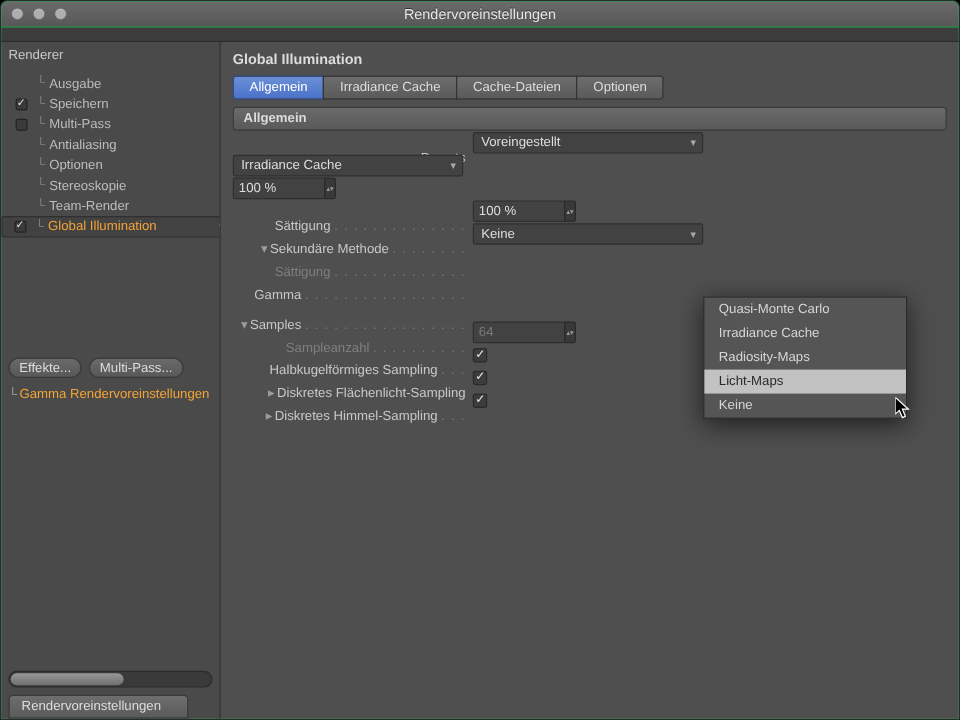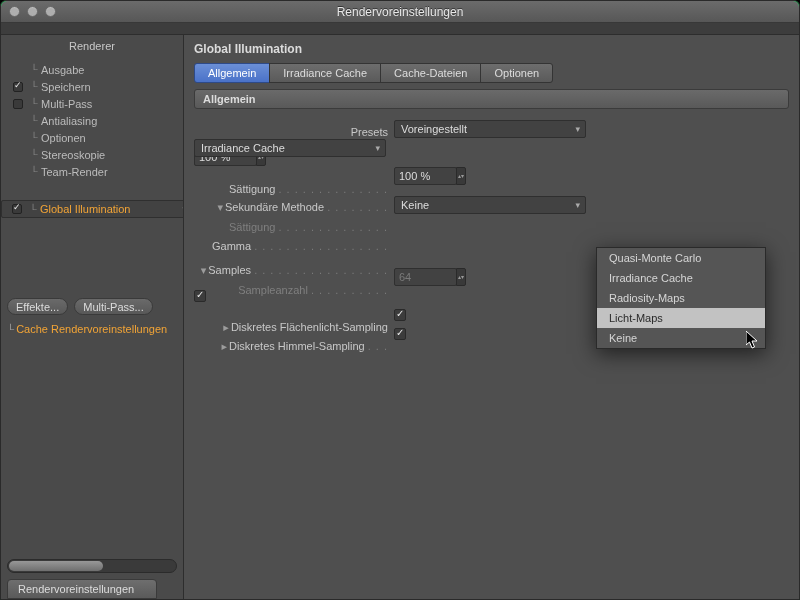--- a/index.html
+++ b/index.html
@@ -5,21 +5,21 @@
 * { margin:0; padding:0; box-sizing:border-box; font-family:"Lucida Grande","Helvetica Neue",Arial,sans-serif; font-size:11px; -webkit-font-smoothing:antialiased; }
 body { background:#000; overflow:hidden; }
 .window { width:800px; height:600px; background:#22c55e; border:1px solid #2a2a2a; border-radius:6px 6px 0 0; overflow:hidden; position:relative; }
 .titlebar { height:22px; background:linear-gradient(#6b6b6b,#575757); border-bottom:1px solid #383838; border-radius:6px 6px 0 0; position:relative; display:flex; align-items:center; }
 .traffic { display:flex; gap:7px; margin-left:8px; }
 .tl { width:11px; height:11px; border-radius:50%; background:#aeaeae; border:1px solid #666; box-shadow:inset 0 1px 1px rgba(255,255,255,.2); }
 .title { position:absolute; left:0; right:0; text-align:center; color:#e8e8e8; font-size:12px; text-shadow:0 -1px 0 rgba(0,0,0,.5); pointer-events:none; }
 .gripbar { height:12px; background:#3d3d3d; border-bottom:1px solid #2d2d2d; }
 .body { display:flex; height:calc(100% - 34px); }
 .sidebar { width:183px; background:#4a4a4a; border-right:1px solid #2d2d2d; display:flex; flex-direction:column; }
-.sbtop { padding:5px 6px; display:flex; align-items:center; gap:6px;justify-content:center; }
+.sbtop { padding:5px 6px; display:flex; align-items:center; gap:6px; }
 .sbtop label { color:#c8c8c8; }
 .dropdown,.btn { background:linear-gradient(#6a6a6a,#585858); border:1px solid #3a3a3a; border-radius:9px; color:#ddd; padding:1px 18px 1px 9px; position:relative; cursor:pointer; text-align:left; height:17px; line-height:14px; }
 .dropdown::after { content:"▾"; position:absolute; right:6px; font-size:9px; color:#ccc; }
 .tree { flex:1; padding:4px 0; overflow:hidden; }
 .row { display:flex; align-items:center; height:17px; padding-left:8px; }
 .cbcell { width:18px; display:flex; justify-content:center; }
 .cb { width:10px; height:10px; border:1px solid #222; background:#3a3a3a; border-radius:2px; position:relative; }
 .cb.on::after { content:"✓"; position:absolute; top:-3px; left:0; color:#e8e8e8; font-size:9px; }
 .branch { width:14px; color:#888; font-size:10px; text-align:center; }
 .row .lbl { color:#bcbcbc; }
@@ -38,28 +38,28 @@
 .tabbtn { background:linear-gradient(#6d6d6d,#5a5a5a); border:1px solid #343434; color:#ddd; padding:3px 13px; height:20px; cursor:pointer; margin-right:-1px; }
 .tabbtn:first-child { border-radius:3px 0 0 3px; }
 .tabbtn:last-child { border-radius:0 3px 3px 0; }
 .tabbtn.active { background:linear-gradient(#6b8fd6,#4a72c9); color:#fff; border-color:#2e4a88; }
 .subhead { margin:6px 10px 0; background:linear-gradient(#6a6a6a,#595959); border:1px solid #3b3b3b; border-radius:3px; color:#dcdcdc; padding:3px 8px; font-weight:bold; }
 .frow { display:flex; align-items:center; height:19px; margin-left:10px; }
 .flbl { width:200px; text-align:right; color:#c8c8c8; padding-right:6px; white-space:nowrap; overflow:hidden;margin-top:26px; }
 .flbl.dim { color:#7f7f7f; }
 .dots { color:#7a7a7a; letter-spacing:1px; }
 .disc { color:#9c9c9c; margin-right:2px; display:inline-block; width:10px; }
-.sel { background:#424242; border:1px solid #2f2f2f; color:#ddd; height:18px; padding:0 18px 0 6px; position:relative; border-radius:2px; width:192px; display:flex; align-items:center;margin-top:20px; }
+.sel { background:#424242; border:1px solid #2f2f2f; color:#ddd; height:18px; padding:0 18px 0 6px; position:relative; border-radius:2px; width:192px; display:flex; align-items:center; }
 .sel::after { content:"▾"; position:absolute; right:5px; color:#aaa; font-size:9px; }
 .selwide { width:192px; }
-.numfield { background:#424242; border:1px solid #2f2f2f; color:#ddd; height:18px; width:63px; padding:0 4px; border-radius:2px; display:flex; align-items:center; }
+.numfield { background:#424242; border:1px solid #2f2f2f; color:#ddd; height:18px; width:77px; padding:0 4px; border-radius:2px; display:flex; align-items:center; }
 .spin { width:10px; height:18px; background:#393939; border:1px solid #2a2a2a; margin-left:-1px; display:flex; flex-direction:column; justify-content:center; align-items:center; color:#999; font-size:6px; border-radius:0 2px 2px 0; }
 .chk { width:12px; height:12px; border:1px solid #2a2a2a; background:#3c3c3c; border-radius:2px; position:relative; }
 .chk.on::after { content:"✓"; position:absolute; top:-2px; left:1px; color:#e9e9e9; font-size:10px; }
-.popup { position:absolute; left:412px; top:212px; width:170px; background:#555; border:1px solid #2a2a2a; box-shadow:0 5px 20px rgba(0,0,0,.6); z-index:100; }
+.popup { position:absolute; left:402px; top:212px; width:170px; background:#555; border:1px solid #2a2a2a; box-shadow:0 5px 20px rgba(0,0,0,.6); z-index:100; }
 .popup .opt { padding:4px 12px; color:#d6d6d6; cursor:pointer; }
 .popup .opt.hl { background:#c2c2c2; color:#2a2a2a; }
 .cursor { position:absolute; left:562px; top:296px; z-index:200; pointer-events:none; }
 </style>
 </head>
 <body>
 
 <div class="window">
   <div class="titlebar">
     <div class="traffic">
@@ -124,21 +124,21 @@
             <span class="branch">└</span>
             <span class="lbl">Global Illumination</span>
           </div>
       </div>
       <div class="sbbtns">
         <div class="btn">Effekte...</div>
         <div class="btn">Multi-Pass...</div>
       </div>
       <div class="mini">
         <span class="prefix">└</span>
-        <span class="txt">Cache Rendervoreinstellungen</span>
+        <span class="txt">Gamma Rendervoreinstellungen</span>
       </div>
       <div style="flex:1"></div>
       <div class="scroll">
           <div class="thumb"></div>
         </div>
       <div class="tab">Rendervoreinstellungen</div>
     </div>
 
     <div class="main">
       <div class="panelhead">Global Illumination</div>
@@ -182,20 +182,21 @@
 
       <div class="frow" style="margin-top:6px">
         <div class="flbl"><span class="disc">▾</span><span>Samples</span> <span class="dots">. . . . . . . . . . . . . . . . .</span></div>
       </div>
       <div class="frow">
         <div class="flbl dim"><span>Sampleanzahl</span> <span class="dots">. . . . . . . . . .</span></div>
         <div class="numfield" style="color:#7a7a7a">64</div>
           <div class="spin">▴▾</div>
       </div>
       <div class="frow">
+        <div class="flbl"><span>Halbkugelförmiges Sampling</span> <span class="dots">. . .</span></div>
         <div class="chk on"></div>
       </div>
       <div class="frow">
         <div class="flbl"><span class="disc">▸</span><span>Diskretes Flächenlicht-Sampling</span></div>
         <div class="chk on"></div>
       </div>
       <div class="frow">
         <div class="flbl"><span class="disc">▸</span><span>Diskretes Himmel-Sampling</span> <span class="dots">. . .</span></div>
         <div class="chk on"></div>
       </div>

